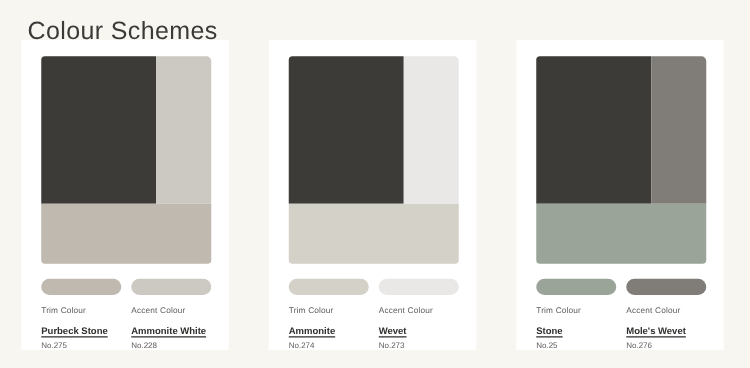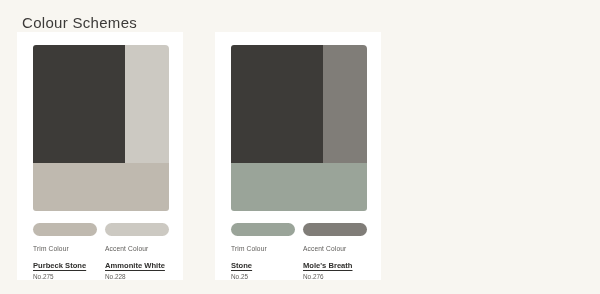--- a/index.html
+++ b/index.html
@@ -13,21 +13,21 @@
     background: #f8f6f1;
     font-family: "Liberation Sans", sans-serif;
     overflow: hidden;
     position: relative;
   }
 
   .page-title {
     position: absolute;
     left: 22px;
     top: 14px;
-    font-size: 15px;
+    font-size: 20px;
     font-weight: 300;
     letter-spacing: 0.3px;
     color: #3c3a38;
     font-family: "Liberation Sans", sans-serif;
   }
 
   .cards-row {
     position: absolute;
     left: 0;
     top: 32px;
@@ -160,38 +160,61 @@
         <div class="label-code">No.275</div>
       </div>
       <div class="label-col">
         <div class="label-kind">Accent Colour</div>
         <div class="label-name">Ammonite White</div>
         <div class="label-code">No.228</div>
       </div>
     </div>
   </div>
 
+  <div class="scheme-card">
+    <div class="swatch-stage">
+      <div class="swatch-main" style="background-color: rgb(61, 59, 56);"></div>
+      <div class="swatch-accent" style="background-color: rgb(233, 232, 230);"></div>
+      <div class="swatch-trim" style="background-color: rgb(212, 209, 201);"></div>
+    </div>
+    <div class="pill-row">
+      <div class="pill" style="background-color: rgb(212, 209, 201);"></div>
+      <div class="pill" style="background-color: rgb(233, 232, 230);"></div>
+    </div>
+    <div class="labels-row">
+      <div class="label-col">
+        <div class="label-kind">Trim Colour</div>
+        <div class="label-name">Ammonite</div>
+        <div class="label-code">No.274</div>
+      </div>
+      <div class="label-col">
+        <div class="label-kind">Accent Colour</div>
+        <div class="label-name">Wevet</div>
+        <div class="label-code">No.273</div>
+      </div>
+    </div>
+  </div>
 
   <div class="scheme-card">
     <div class="swatch-stage">
       <div class="swatch-main" style="background-color: rgb(61, 59, 56);"></div>
       <div class="swatch-accent" style="background-color: rgb(128, 125, 120);"></div>
       <div class="swatch-trim" style="background-color: rgb(154, 164, 153);"></div>
     </div>
     <div class="pill-row">
       <div class="pill" style="background-color: rgb(154, 164, 153);"></div>
       <div class="pill" style="background-color: rgb(128, 125, 120);"></div>
     </div>
     <div class="labels-row">
       <div class="label-col">
         <div class="label-kind">Trim Colour</div>
         <div class="label-name">Stone</div>
         <div class="label-code">No.25</div>
       </div>
       <div class="label-col">
         <div class="label-kind">Accent Colour</div>
-        <div class="label-name">Mole's Breath</div>
+        <div class="label-name">Mole's Wevet</div>
         <div class="label-code">No.276</div>
       </div>
     </div>
   </div>
 
 </div>
 
 </body></html>

